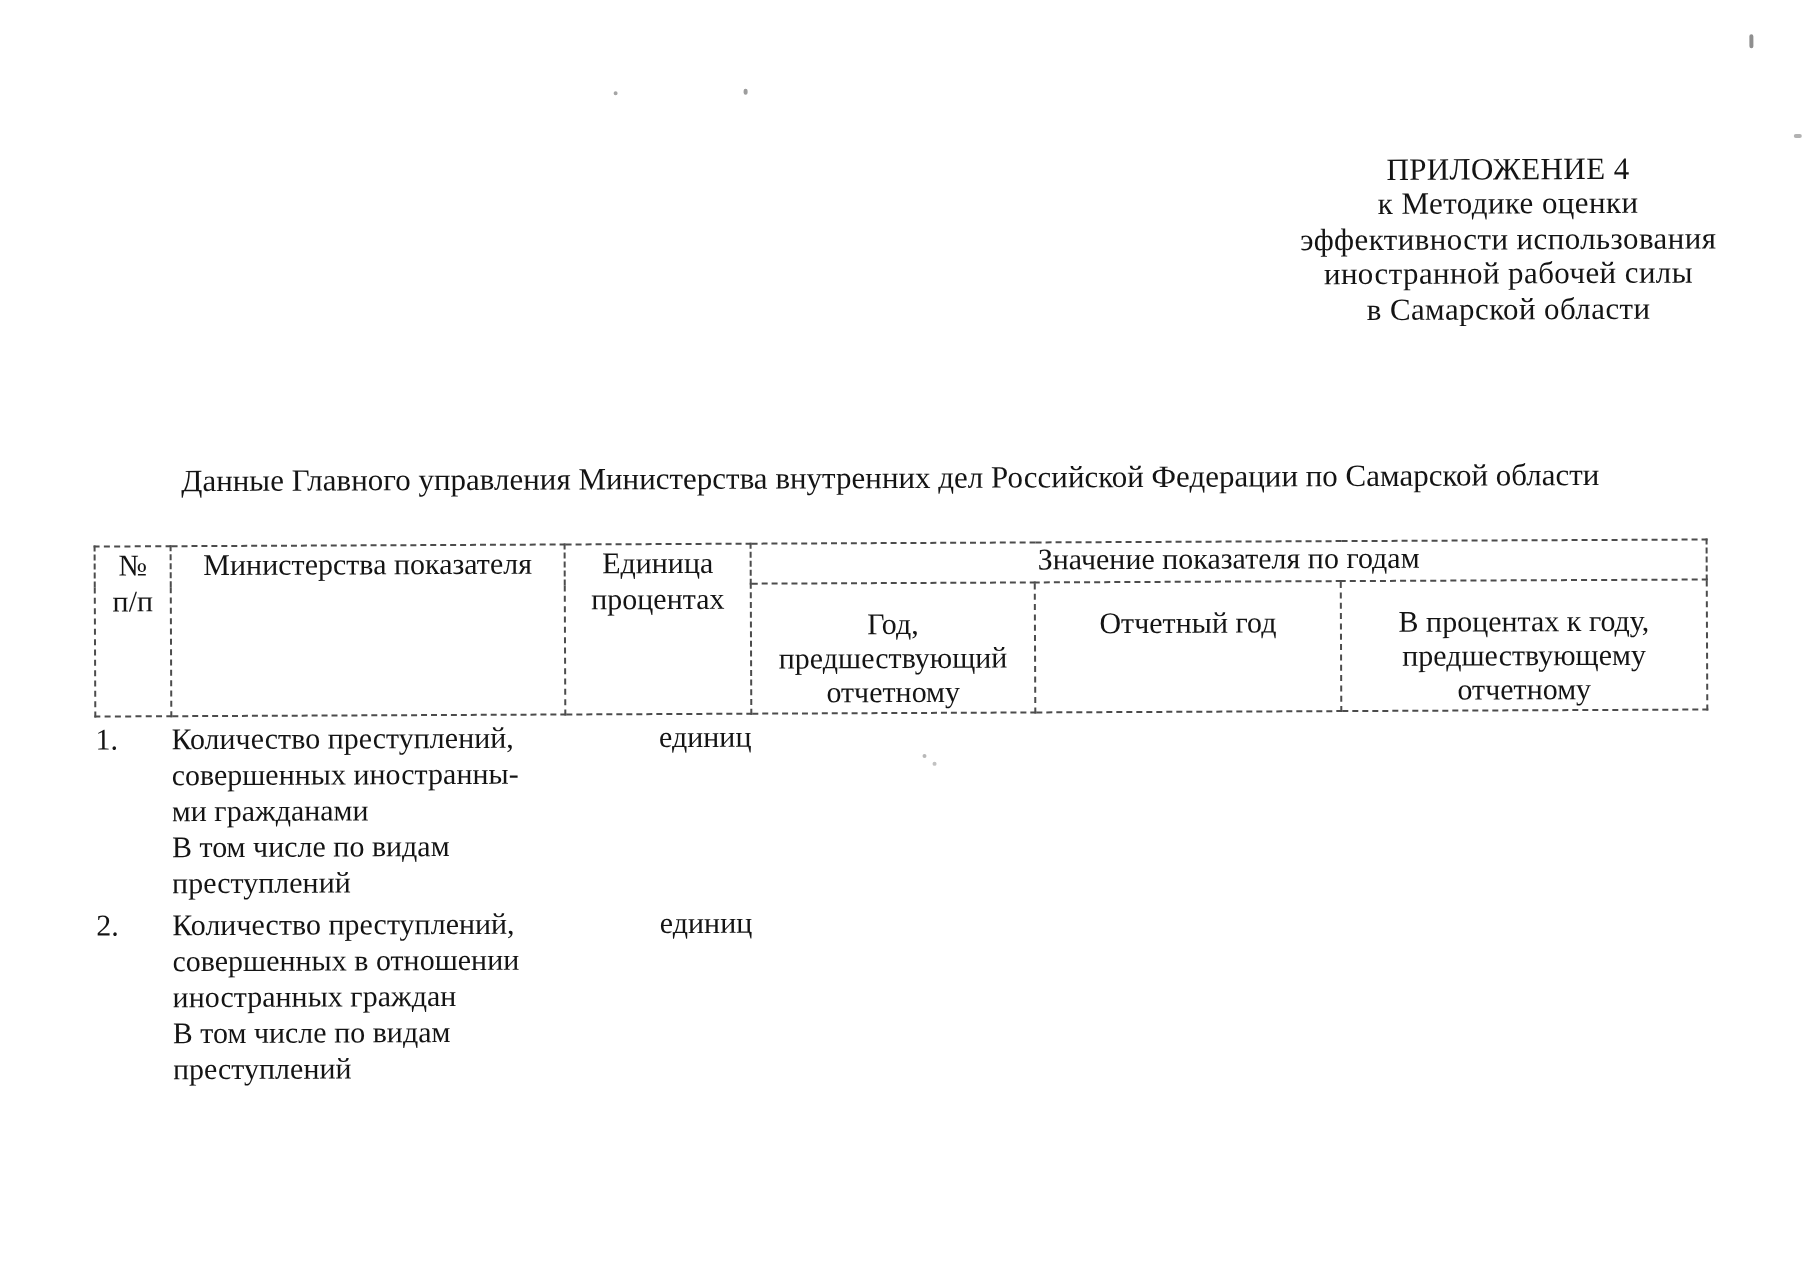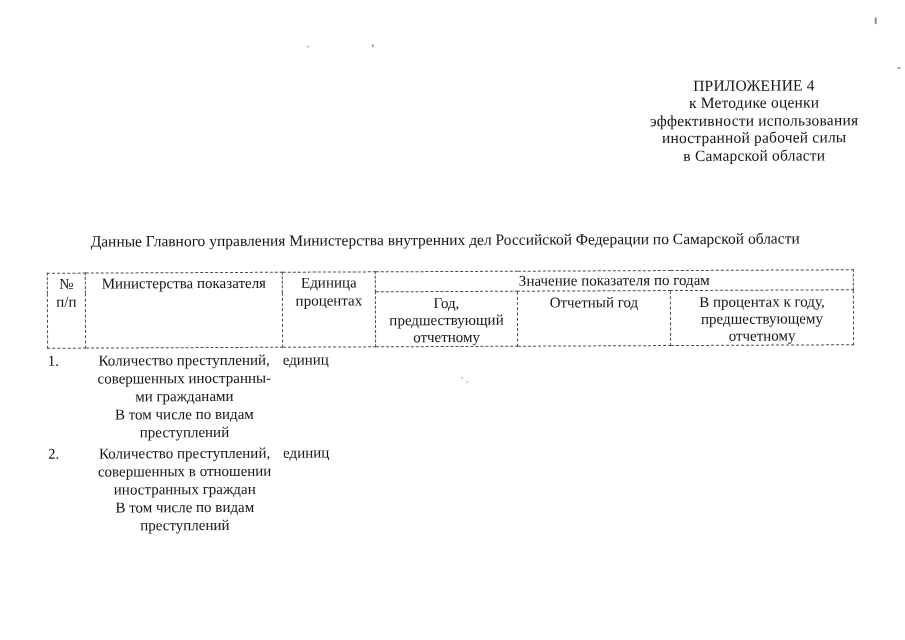--- a/index.html
+++ b/index.html
@@ -61,29 +61,29 @@
     vertical-align: top;
     overflow: hidden;
   }
   
   td.hd {
     border: 1px dashed #4c4c4c;
     text-align: center;
     line-height: 18.4px;
   }
   td.hd.group { height: 19px; line-height: 18px; }
-  td.hd.sub   { height: 49px; line-height: 16.9px; padding-top: 3px; }
+  td.hd.sub   { height: 49px; line-height: 16.9px; padding-top: 13px; }
   td.hd.span2 { padding-top: 1px; }
 
   
   td.bd { border: none; line-height: 18px; }
   tr.brow td { padding-top: 3px; }
   td.b-num   { padding-left: 1px; }
-  td.b-name  { padding-left: 7px; text-align: center; }
-  td.b-unit  { padding-left: 25px; }
+  td.b-name  { padding-left: 7px; }
+  td.b-unit  { padding-left: 25px; text-align: right; }
   tr.brow    { height: 90px; }
 
   
   .speck {
     position: absolute;
     background: #9a9a9a;
     border-radius: 1px;
   }
 </style>
 </head>

